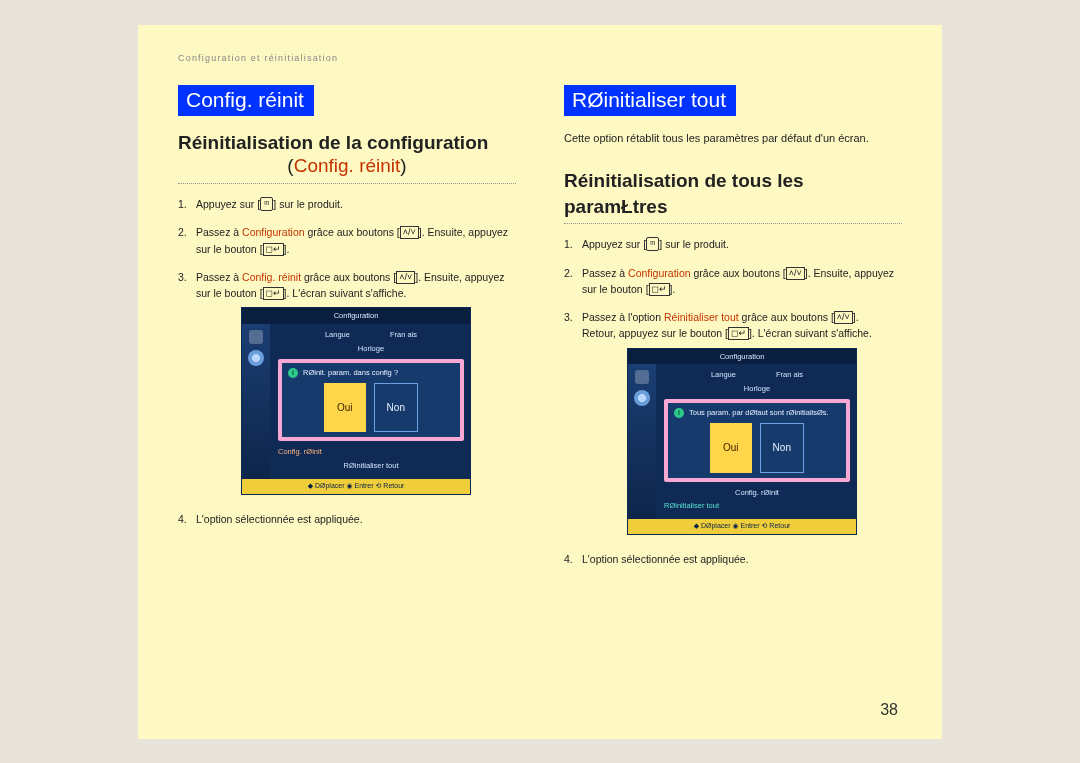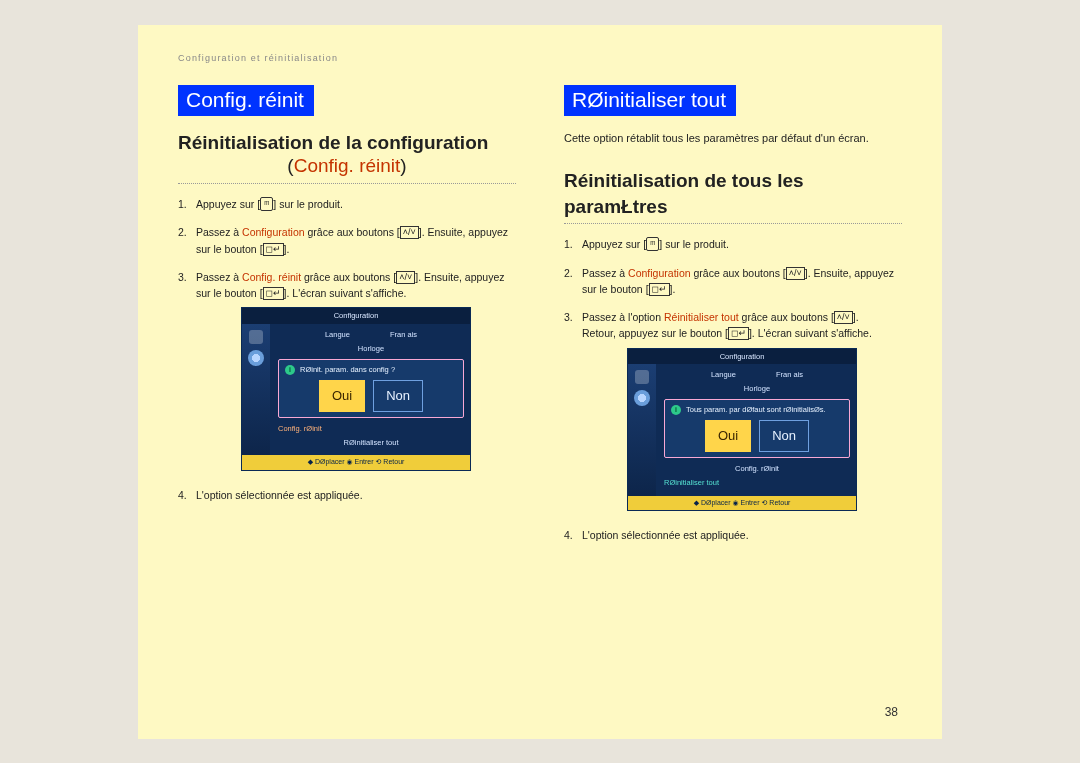--- a/index.html
+++ b/index.html
@@ -134,54 +134,54 @@
     width: 16px; height: 16px;
     background: radial-gradient(#b9d6ff 35%, #6a9edb 36%);
     border-radius: 50%;
   }
   .osd-main { flex:1; padding: 4px 6px 6px 8px; }
   .osd-row { display:flex; justify-content:center; padding: 1px 0; }
   .osd-row .lab { color:#d2e3ff; }
   .osd-row .val { color:#d2e3ff;padding-left:40px; }
   .osd-dialog {
     background: #163a6b;
-    border: 1px solid #f9a8d4;
+    border: 4px solid #f9a8d4;
     border-radius: 2px;
     margin: 4px 0;
     padding: 4px 6px 5px 6px;
   }
   .osd-dlg-row { display:flex; align-items:center; gap:5px; color:#e6f1ff; margin-bottom:4px; }
   .osd-info {
     width:10px;height:10px;border-radius:50%;
     background:#2dc98a;color:#053; font-weight:bold;
     display:flex;align-items:center;justify-content:center;
     font-size:7px;
   }
   .osd-btns { display:flex; gap:8px; justify-content:center; }
   .osd-btn {
-    padding: 5px 12px;
+    padding: 16px 12px;
     border: 1px solid #6fa0e0;
     color: #e6f1ff;
-    font-size: 13px;
+    font-size: 10px;
   }
   .osd-btn.sel { background: #ffd54a; color:#3b2600; border-color:#ffd54a; }
   .osd-link { color:#ffb27a; padding:1px 0; }
   .osd-link.sel { color:#55e0d0; }
   .osd-footer {
     background: #f0cd3a;
     color: #07234a;
     text-align: center;
     padding: 2px 0;
     font-size: 7px;
   }
   .page-num {
     position: absolute;
     bottom: 20px;
     right: 44px;
-    font-size: 12px;
+    font-size: 16px;
     color: #333;
   }
 </style>
 </head>
 <body>
 
 <div class="page">
   <div class="header-path">Configuration et réinitialisation</div>
 
   <div class="columns">

